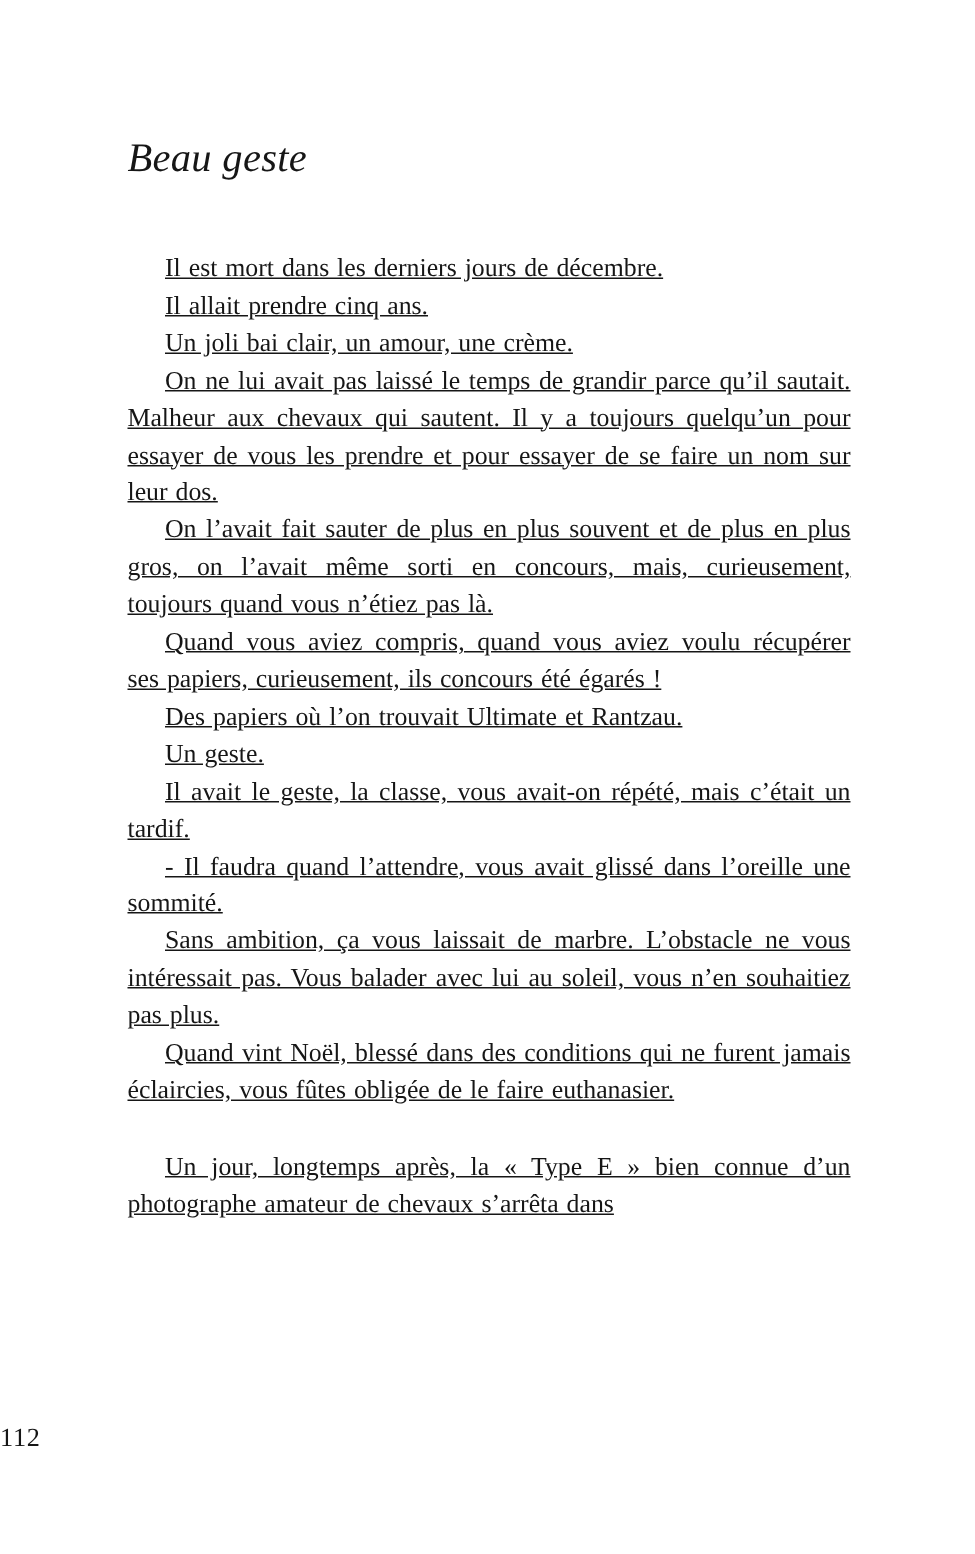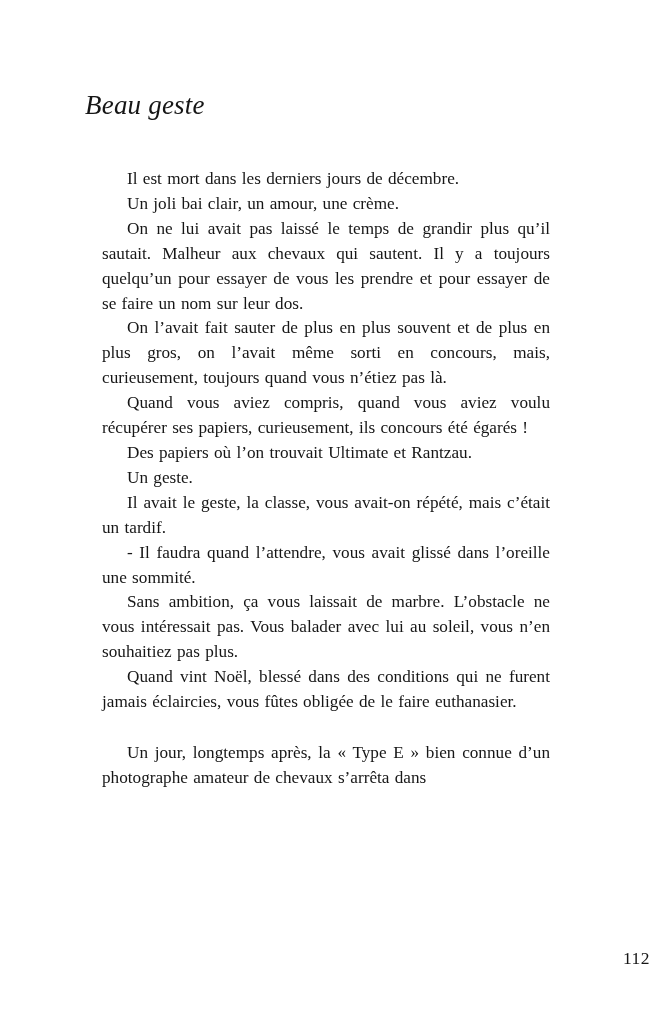--- a/index.html
+++ b/index.html
@@ -24,50 +24,51 @@
     top: 90px;
     width: 482px;
   }
   .chapter-title {
     font-style: italic;
     font-weight: normal;
     font-size: 27px;
     letter-spacing: 0.2px;
     margin-bottom: 46px;
   }
-  .section { margin: 17px; }
+  .section { margin: 0; text-decoration: underline; }
   .section + .section { margin-top: 26px; }
   .para {
     font-size: 17.2px;
     line-height: 24.9px;
     text-align: justify;
     text-indent: 25px;
     word-spacing: 1px;
   }
   .page-number {
     position: absolute;
     left: 0;
     right: 0;
     top: 948px;
-    text-align: right;
+    text-align: left;
     font-size: 17.5px;
     letter-spacing: 0.5px;
   }
 </style>
 </head>
 <body>
 
 <div class="book-page">
   <div class="content">
     <h1 class="chapter-title">Beau geste</h1>
     <div>
         <div class="section">
           <p class="para">Il est mort dans les derniers jours de décembre.</p>
+          <p class="para">Il allait prendre cinq ans.</p>
           <p class="para">Un joli bai clair, un amour, une crème.</p>
-          <p class="para">On ne lui avait pas laissé le temps de grandir plus qu’il sautait. Malheur aux chevaux qui sautent. Il y a toujours quelqu’un pour essayer de vous les prendre et pour essayer de se faire un nom sur leur dos.</p>
+          <p class="para">On ne lui avait pas laissé le temps de grandir parce qu’il sautait. Malheur aux chevaux qui sautent. Il y a toujours quelqu’un pour essayer de vous les prendre et pour essayer de se faire un nom sur leur dos.</p>
           <p class="para">On l’avait fait sauter de plus en plus souvent et de plus en plus gros, on l’avait même sorti en concours, mais, curieusement, toujours quand vous n’étiez pas là.</p>
           <p class="para">Quand vous aviez compris, quand vous aviez voulu récupérer ses papiers, curieusement, ils concours été égarés !</p>
           <p class="para">Des papiers où l’on trouvait Ultimate et Rantzau.</p>
           <p class="para">Un geste.</p>
           <p class="para">Il avait le geste, la classe, vous avait-on répété, mais c’était un tardif.</p>
           <p class="para">- Il faudra quand l’attendre, vous avait glissé dans l’oreille une sommité.</p>
           <p class="para">Sans ambition, ça vous laissait de marbre. L’obstacle ne vous intéressait pas. Vous balader avec lui au soleil, vous n’en souhaitiez pas plus.</p>
           <p class="para">Quand vint Noël, blessé dans des conditions qui ne furent jamais éclaircies, vous fûtes obligée de le faire euthanasier.</p>
         </div>
         <div class="section">

